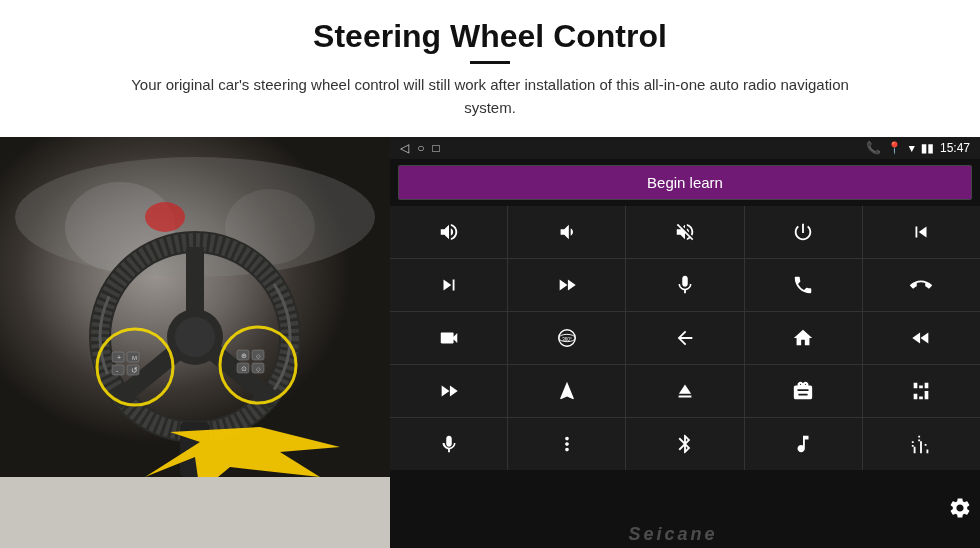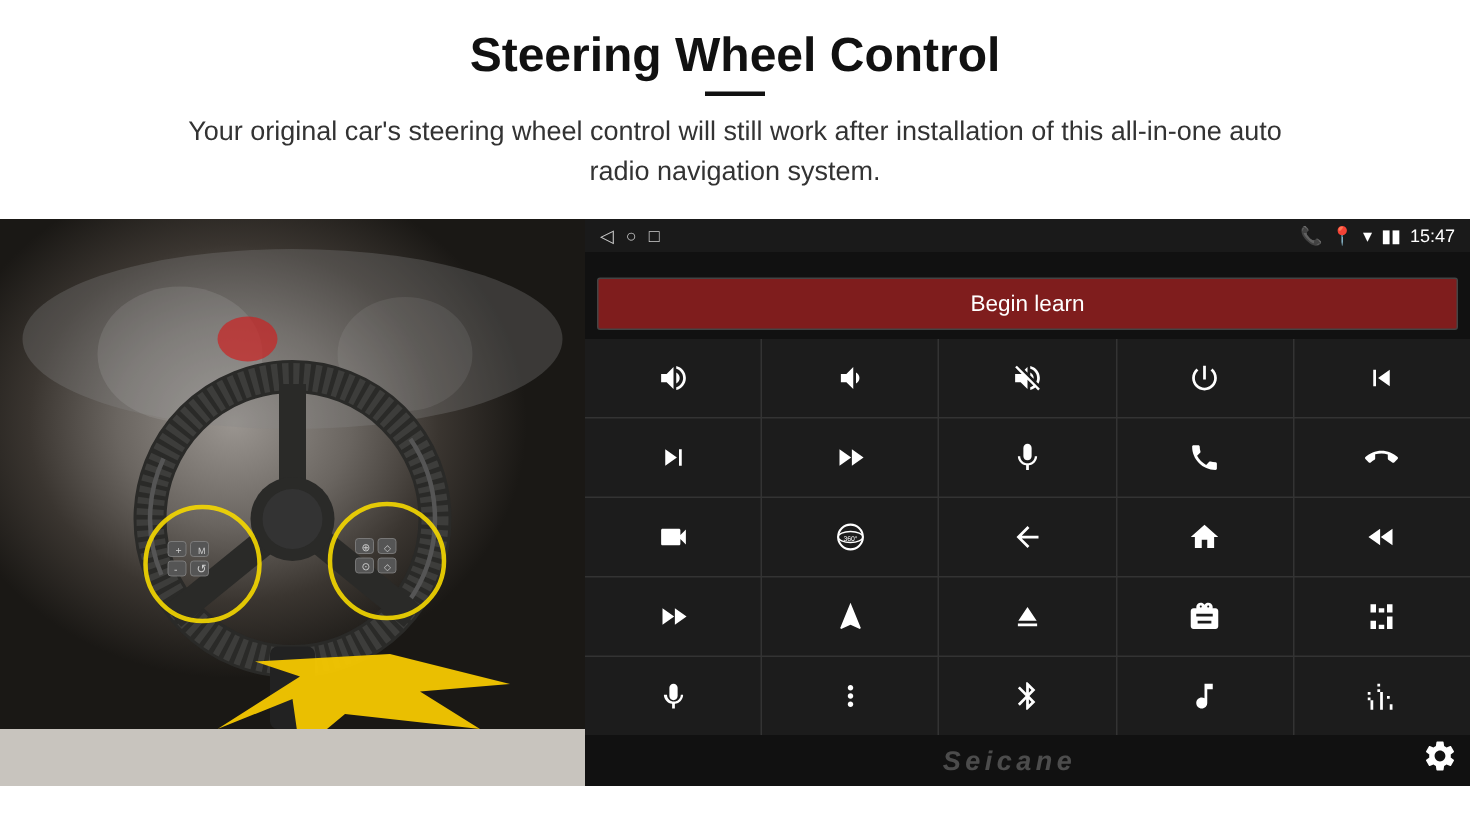--- a/index.html
+++ b/index.html
@@ -28,21 +28,21 @@
       color: #111;
       margin-bottom: 6px;
     }
     .title-divider {
       width: 40px;
       height: 3px;
       background: #111;
       margin: 6px auto 10px;
     }
     .subtitle {
-      font-size: 18px;
+      font-size: 15px;
       color: #333;
       line-height: 1.5;
       max-width: 760px;
       margin: 0 auto;
     }
     .content-area {
       display: flex;
       width: 100%;
       margin-top: 10px;
     }
@@ -86,29 +86,28 @@
       font-size: 12px;
       color: #ccc;
     }
     .begin-learn-row {
       padding: 6px 8px;
       background: #111;
     }
     .begin-learn-btn {
       display: block;
       width: 100%;
-      background: #7f1d1d;
+      background: #701a75;
       border: 1px solid #444;
       color: #fff;
       font-size: 15px;
       text-align: center;
       padding: 8px;
       cursor: pointer;
       border-radius: 2px;
-      margin-top: 11px;
     }
     .controls-grid {
       display: grid;
       grid-template-columns: repeat(5, 1fr);
       gap: 1px;
       background: #333;
       flex: 1;
     }
     .ctrl-btn {
       background: #1c1c1c;
@@ -373,21 +372,21 @@
         </button>
         <button class="ctrl-btn">
           <svg viewBox="0 0 24 24">
               <path d="M4 22h2v-7H4v7zm14 0h2v-4h-2v4zm-7 0h2V9h-2v13zM11 7H9v2h2V7zm0-4H9v2h2V3zM18 12h-2v2h2v-2zM4 13H2v2h2v-2zM4 9H2v2h2V9z"></path>
             </svg>
         </button>
       </div>
 
       <div style="display:flex;justify-content:space-between;align-items:center;background:#111;padding:2px 8px;">
         <div style="flex:1;text-align:center;">
-          <span class="seicane-watermark" style="display:inline-block;background:none;">Seicane</span>
+          <span class="seicane-watermark" style="display:inline-block;background:none;margin-top:48px;">Seicane</span>
         </div>
         <div class="gear-icon-wrap">
           <svg width="24" height="24" viewBox="0 0 24 24" fill="white">
               <path d="M19.14,12.94c0.04-0.3,0.06-0.61,0.06-0.94c0-0.32-0.02-0.64-0.07-0.94l2.03-1.58c0.18-0.14,0.23-0.41,0.12-0.61 l-1.92-3.32c-0.12-0.22-0.37-0.29-0.59-0.22l-2.39,0.96c-0.5-0.38-1.03-0.7-1.62-0.94L14.4,2.81c-0.04-0.24-0.24-0.41-0.48-0.41 h-3.84c-0.24,0-0.43,0.17-0.47,0.41L9.25,5.35C8.66,5.59,8.12,5.92,7.63,6.29L5.24,5.33c-0.22-0.08-0.47,0-0.59,0.22L2.74,8.87 C2.62,9.08,2.66,9.34,2.86,9.48l2.03,1.58C4.84,11.36,4.8,11.69,4.8,12s0.02,0.64,0.07,0.94l-2.03,1.58 c-0.18,0.14-0.23,0.41-0.12,0.61l1.92,3.32c0.12,0.22,0.37,0.29,0.59,0.22l2.39-0.96c0.5,0.38,1.03,0.7,1.62,0.94l0.36,2.54 c0.05,0.24,0.24,0.41,0.48,0.41h3.84c0.24,0,0.44-0.17,0.47-0.41l0.36-2.54c0.59-0.24,1.13-0.56,1.62-0.94l2.39,0.96 c0.22,0.08,0.47,0,0.59-0.22l1.92-3.32c0.12-0.22,0.07-0.47-0.12-0.61L19.14,12.94z M12,15.6c-1.98,0-3.6-1.62-3.6-3.6 s1.62-3.6,3.6-3.6s3.6,1.62,3.6,3.6S13.98,15.6,12,15.6z"></path>
             </svg>
         </div>
       </div>
     </div>
   </div>
 </div>

